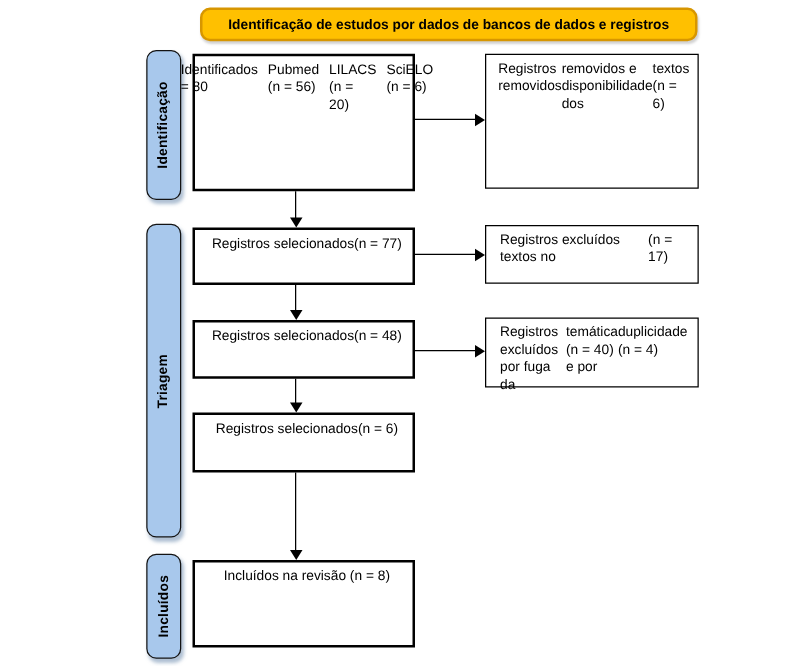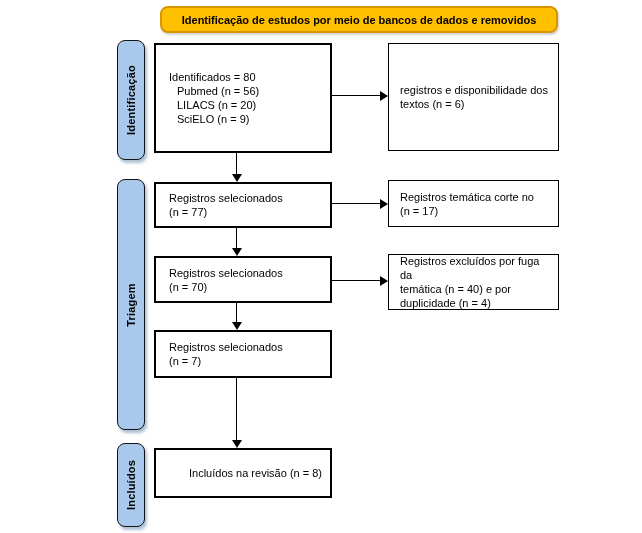--- a/index.html
+++ b/index.html
@@ -50,21 +50,21 @@
     white-space: nowrap;
     font-size: 11px; font-weight: bold;
     letter-spacing: 0.2px;
   }
   
   .flow-box {
     position: absolute;
     background: #ffffff;
     border: 2px solid var(--box-border);
     box-sizing: border-box;
-    display: flex; flex-direction: column; justify-content: center;
+    display: flex; flex-direction: row; justify-content: center;
     font-size: 11px; line-height: 14px;
     padding: 4px 8px 4px 13px;
   }
   .flow-box.left-col { left: 154px; width: 178px; }
   .flow-box.right-col { left: 388px; width: 171px; border-width: 1.5px; padding-left: 11px; }
   .flow-box .indent { margin-left: 8px; }
   
   .v-line {
     position: absolute;
     width: 0;
@@ -89,66 +89,67 @@
     border-bottom: 5px solid transparent;
     border-left: 8px solid var(--line-color);
   }
 </style>
 </head>
 <body>
 
 <div id="canvas">
 
   <div class="banner">
-    <span>Identificação de estudos por meio de bancos de dados e removidos</span>
+    <span>Identificação de estudos por dados de bancos de dados e registros</span>
   </div>
 
   <div class="stage-tab" style="top:40px; height:120px;">
     <span class="vtext">Identificação</span>
   </div>
   <div class="stage-tab" style="top:179px; height:251px;">
     <span class="vtext">Triagem</span>
   </div>
   <div class="stage-tab" style="top:443px; height:84px;">
     <span class="vtext">Incluídos</span>
   </div>
 
   <div class="flow-box left-col" style="top:43px; height:110px;">
     <div>Identificados = 80</div>
     <div class="indent">Pubmed (n = 56)</div>
     <div class="indent">LILACS (n = 20)</div>
-    <div class="indent">SciELO (n = 9)</div>
+    <div class="indent">SciELO (n = 6)</div>
   </div>
 
   <div class="flow-box left-col" style="top:182px; height:46px;">
     <div>Registros selecionados</div>
     <div>(n = 77)</div>
   </div>
 
   <div class="flow-box left-col" style="top:256px; height:47px;">
     <div>Registros selecionados</div>
-    <div>(n = 70)</div>
+    <div>(n = 48)</div>
   </div>
 
   <div class="flow-box left-col" style="top:330px; height:48px;">
     <div>Registros selecionados</div>
-    <div>(n = 7)</div>
+    <div>(n = 6)</div>
   </div>
 
-  <div class="flow-box left-col" style="top:448px; height:50px;align-items:flex-end;">
+  <div class="flow-box left-col" style="top:448px; height:70px;">
     <div>Incluídos na revisão (n = 8)</div>
   </div>
 
   <div class="flow-box right-col" style="top:43px; height:108px;">
-    <div>registros e disponibilidade dos</div>
+    <div>Registros removidos</div>
+    <div>removidos e disponibilidade dos</div>
     <div>textos (n = 6)</div>
   </div>
 
   <div class="flow-box right-col" style="top:180px; height:47px;">
-    <div>Registros temática corte no</div>
+    <div>Registros excluídos textos no</div>
     <div>(n = 17)</div>
   </div>
 
   <div class="flow-box right-col" style="top:254px; height:56px;">
     <div>Registros excluídos por fuga da</div>
     <div>temática (n = 40) e por</div>
     <div>duplicidade (n = 4)</div>
   </div>
 
   <div class="v-line" style="left:236px; top:153px; height:22px;"></div>

